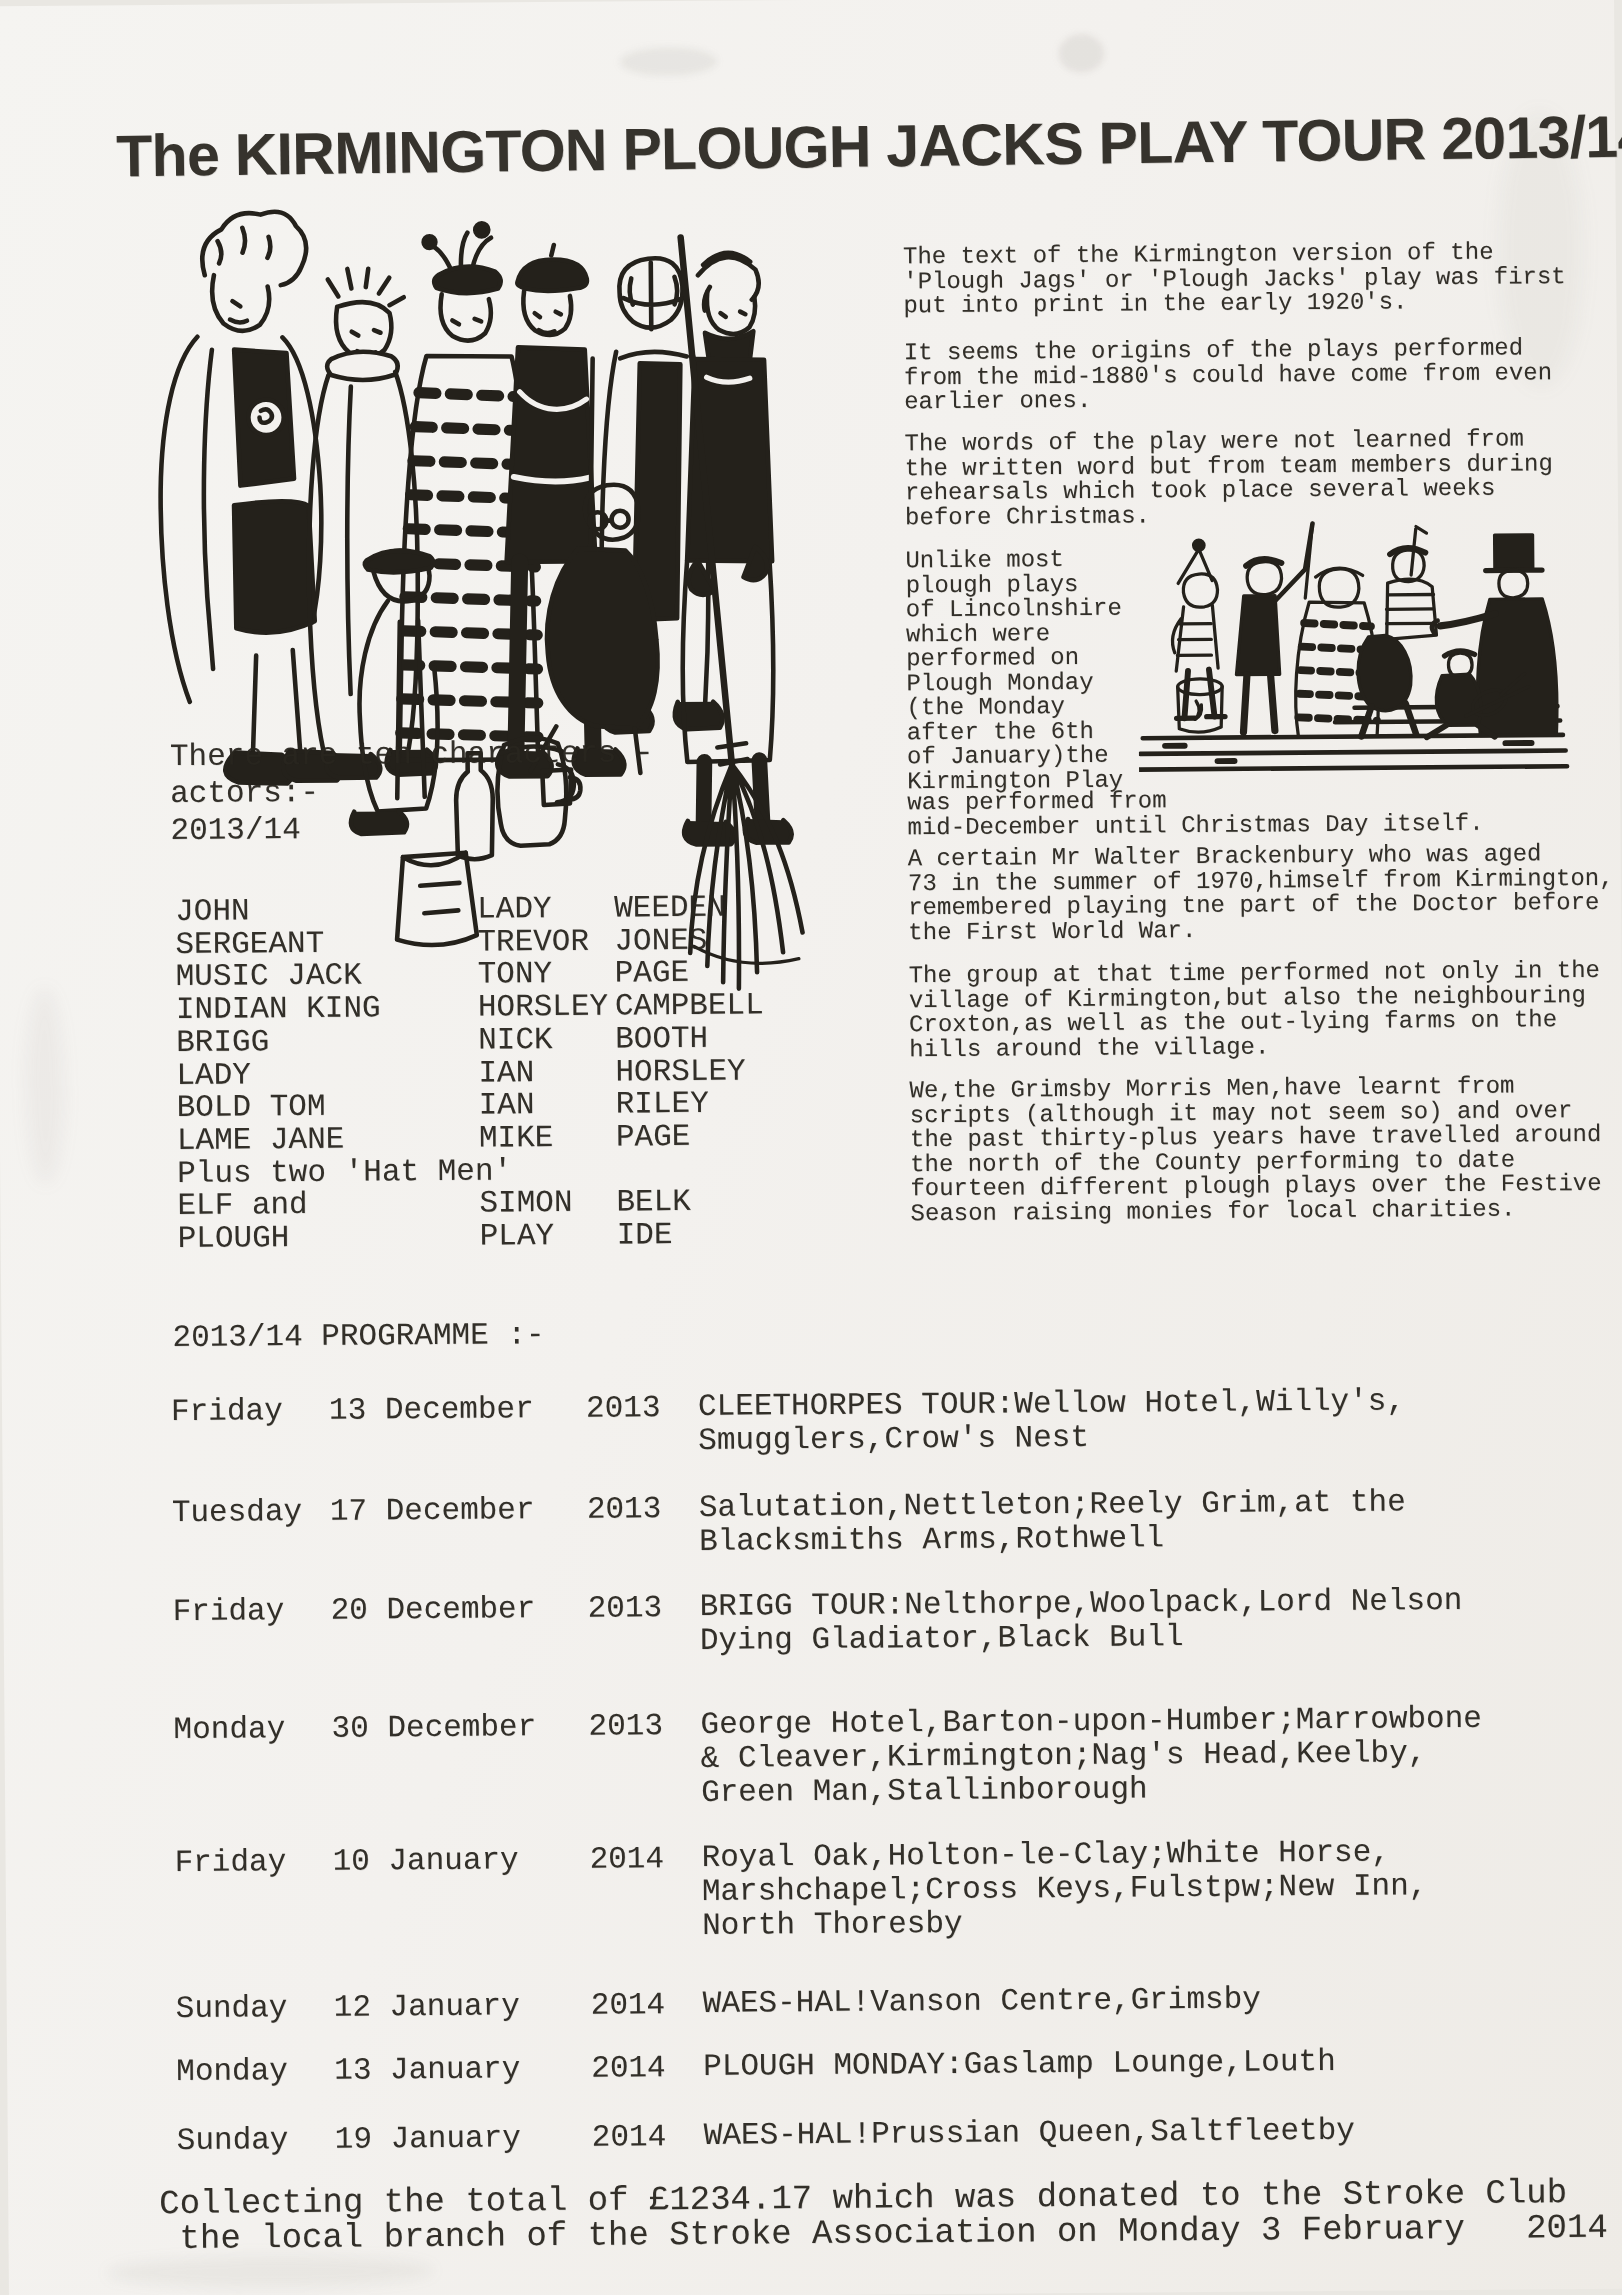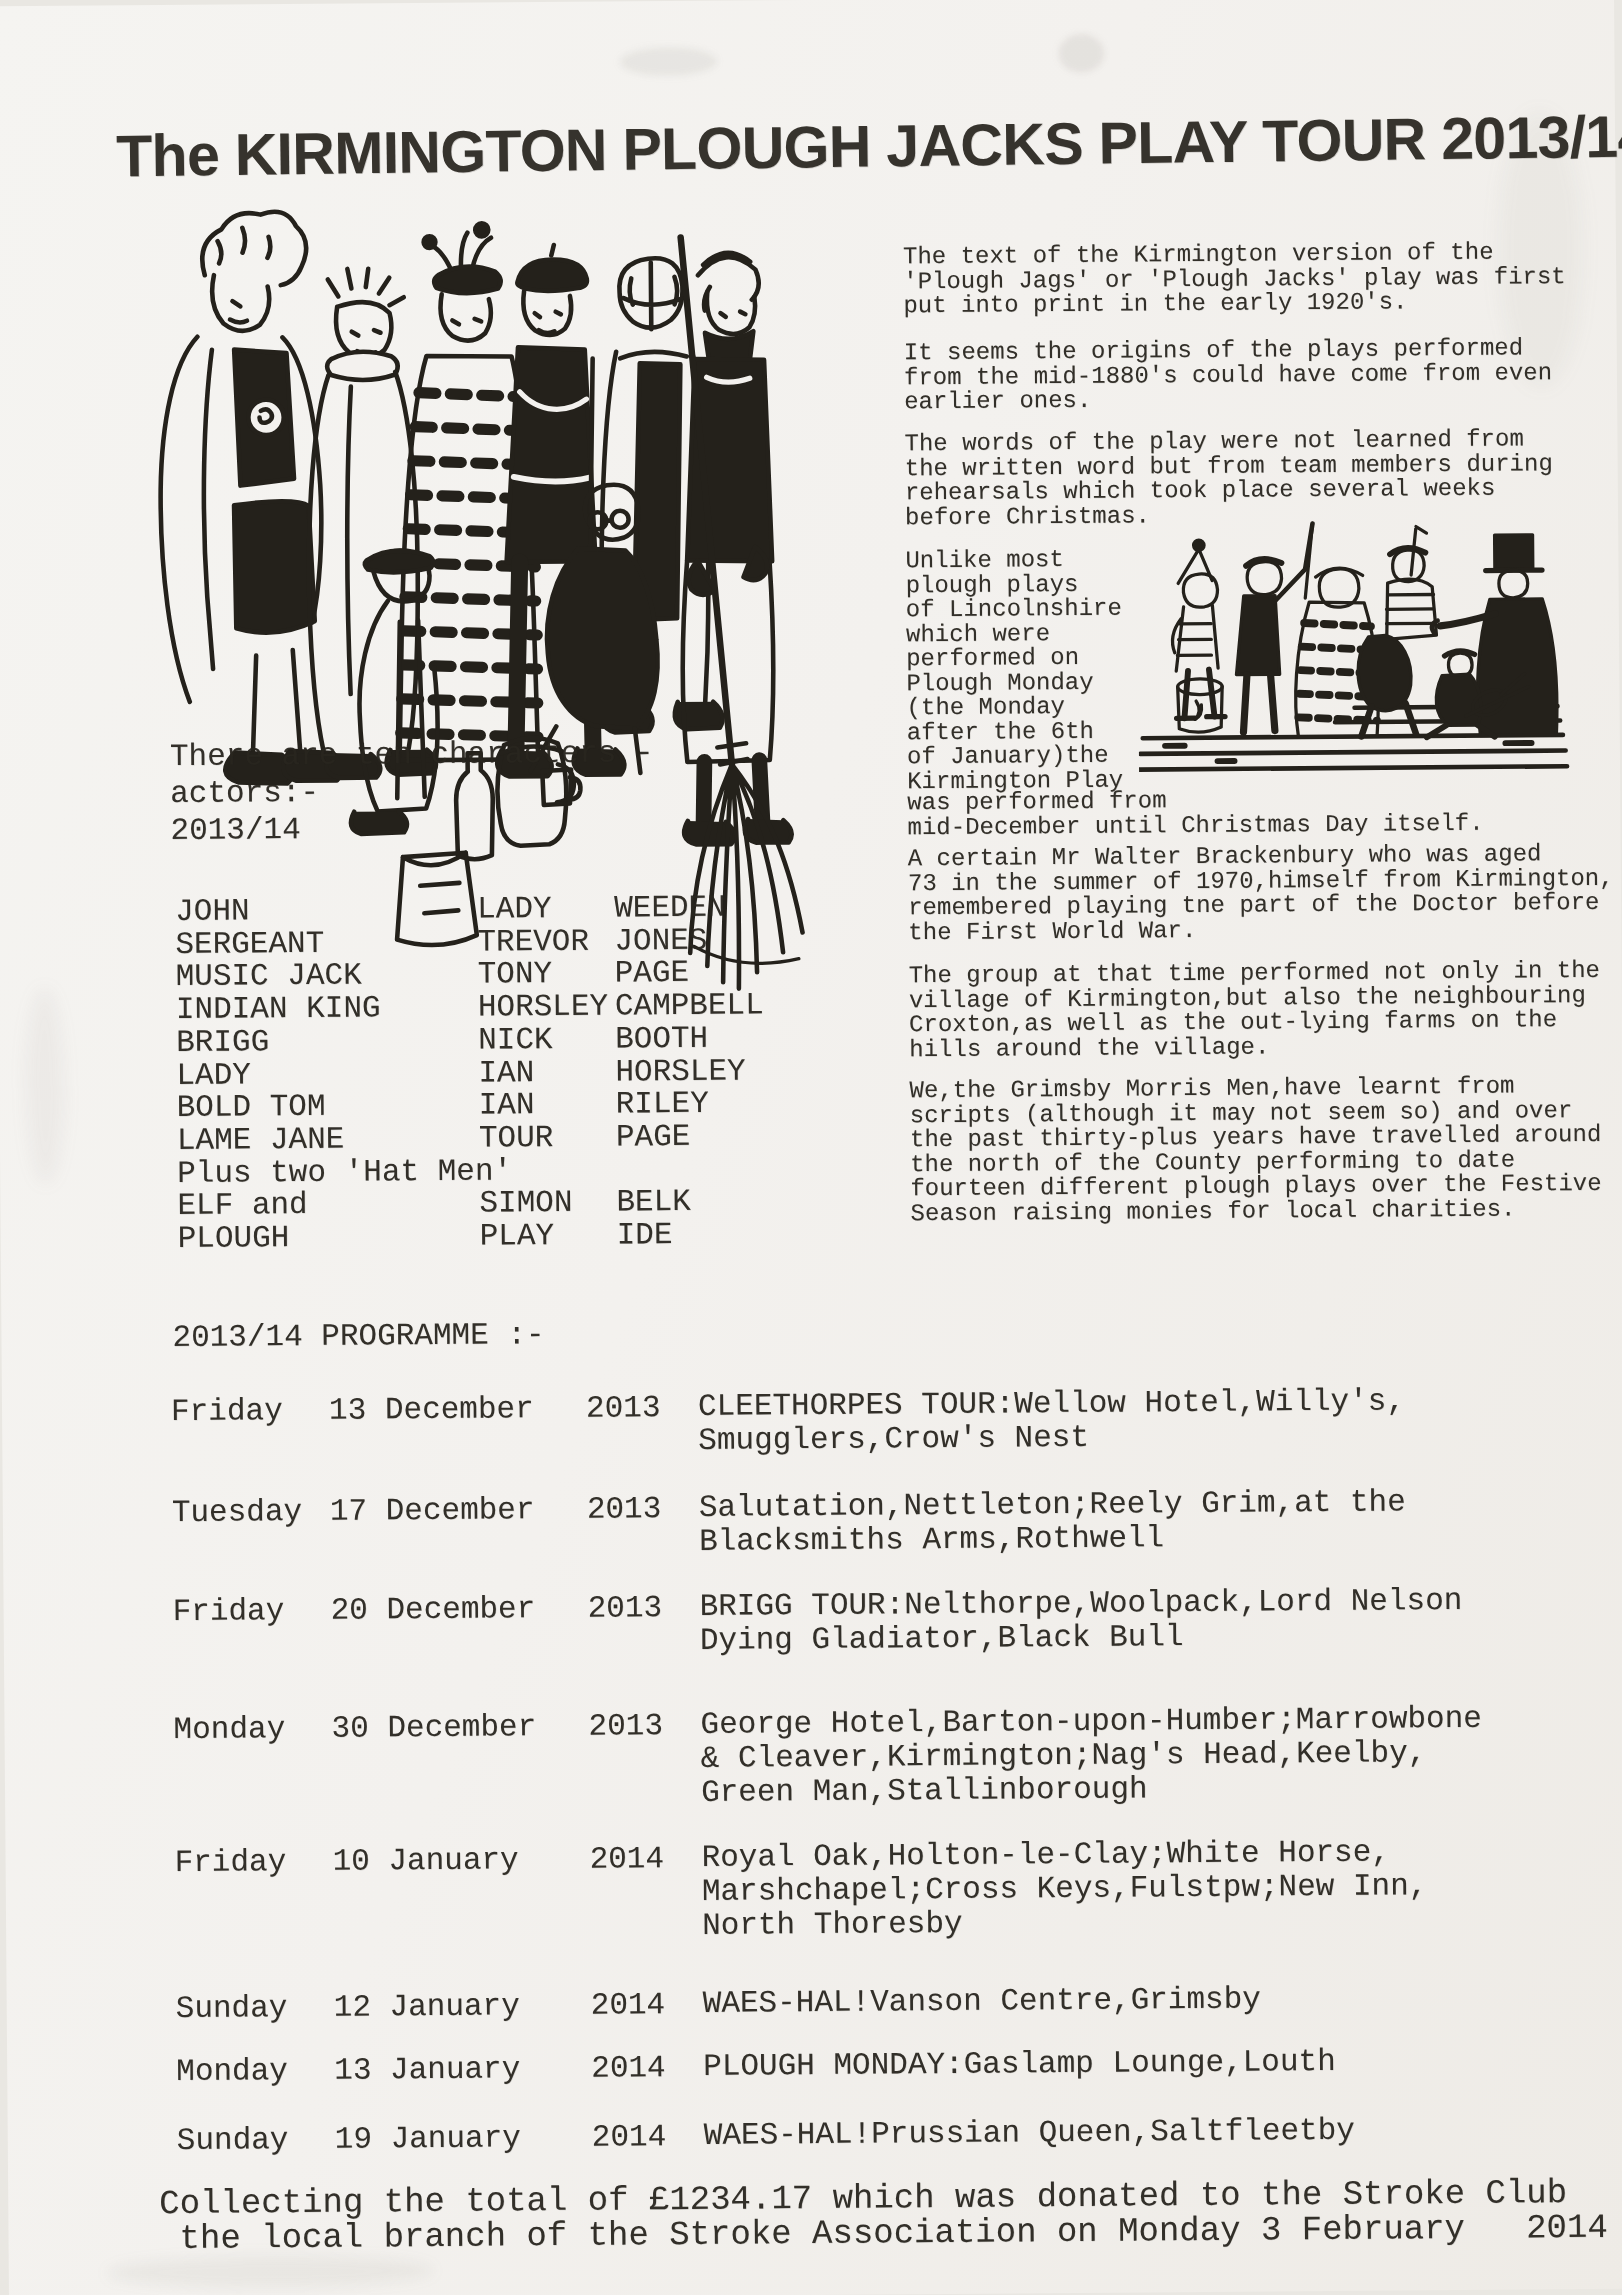--- a/index.html
+++ b/index.html
@@ -242,21 +242,21 @@
   <div class="intro tw"><div class="ln">There are ten characters -</div><div class="ln">actors:-</div><div class="ln">2013/14</div></div>
 
   <div class="cast tw" id="cast-list">
       <div class="cast-row" style="top: 0px;"><span class="role">JOHN</span><span class="first">LADY</span><span class="last">WEEDEN</span></div>
       <div class="cast-row" style="top: 33px;"><span class="role">SERGEANT</span><span class="first">TREVOR</span><span class="last">JONES</span></div>
       <div class="cast-row" style="top: 65px;"><span class="role">MUSIC JACK</span><span class="first">TONY</span><span class="last">PAGE</span></div>
       <div class="cast-row" style="top: 98px;"><span class="role">INDIAN KING</span><span class="first">HORSLEY</span><span class="last">CAMPBELL</span></div>
       <div class="cast-row" style="top: 131px;"><span class="role">BRIGG</span><span class="first">NICK</span><span class="last">BOOTH</span></div>
       <div class="cast-row" style="top: 164px;"><span class="role">LADY</span><span class="first">IAN</span><span class="last">HORSLEY</span></div>
       <div class="cast-row" style="top: 196px;"><span class="role">BOLD TOM</span><span class="first">IAN</span><span class="last">RILEY</span></div>
-      <div class="cast-row" style="top: 229px;"><span class="role">LAME JANE</span><span class="first">TOUR</span><span class="last">PAGE</span></div>
+      <div class="cast-row" style="top: 229px;"><span class="role">LAME JANE</span><span class="first">MIKE</span><span class="last">PAGE</span></div>
       <div class="cast-row" style="top: 262px;"><span class="role">Plus two 'Hat Men'</span><span class="first"></span><span class="last"></span></div>
       <div class="cast-row" style="top: 294px;"><span class="role">ELF and</span><span class="first">SIMON</span><span class="last">BELK</span></div>
       <div class="cast-row" style="top: 327px;"><span class="role">PLOUGH</span><span class="first">PLAY</span><span class="last">IDE</span></div>
     </div>
 
   <div class="para tw" style="left:910px;top:246px;"><div class="ln">The text of the Kirmington version of the</div><div class="ln">'Plough Jags' or 'Plough Jacks' play was first</div><div class="ln">put into print in the early 1920's.</div></div>
   <div class="para tw" style="left:910px;top:342px;"><div class="ln">It seems the origins of the plays performed</div><div class="ln">from the mid-1880's could have come from even</div><div class="ln">earlier ones.</div></div>
   <div class="para tw" style="left:910px;top:433px;"><div class="ln">The words of the play were not learned from</div><div class="ln">the written word but from team members during</div><div class="ln">rehearsals which took place several weeks</div><div class="ln">before Christmas.</div></div>
   <div class="para tw" style="left:910px;top:550px;"><div class="ln">Unlike most</div><div class="ln">plough plays</div><div class="ln">of Lincolnshire</div><div class="ln">which were</div><div class="ln">performed on</div><div class="ln">Plough Monday</div><div class="ln">(the Monday</div><div class="ln">after the 6th</div><div class="ln">of January)the</div><div class="ln">Kirmington Play</div></div>
   <div class="para tw" style="left:910px;top:792px;"><div class="ln">was performed from</div><div class="ln">mid-December until Christmas Day itself.</div></div>

